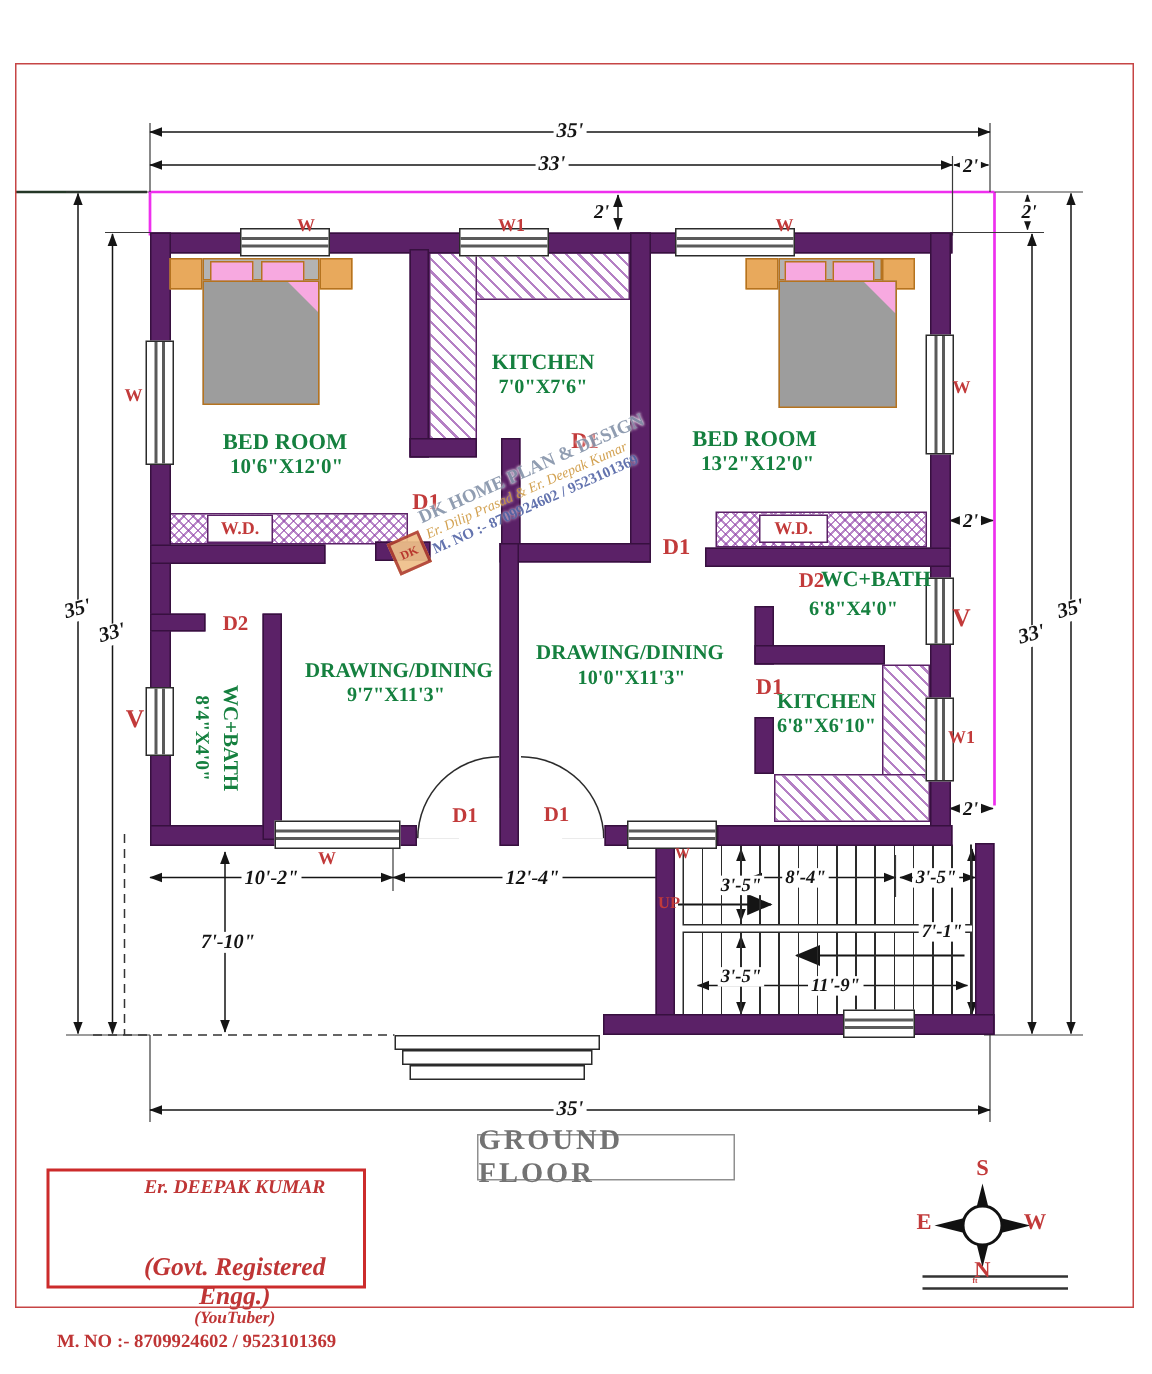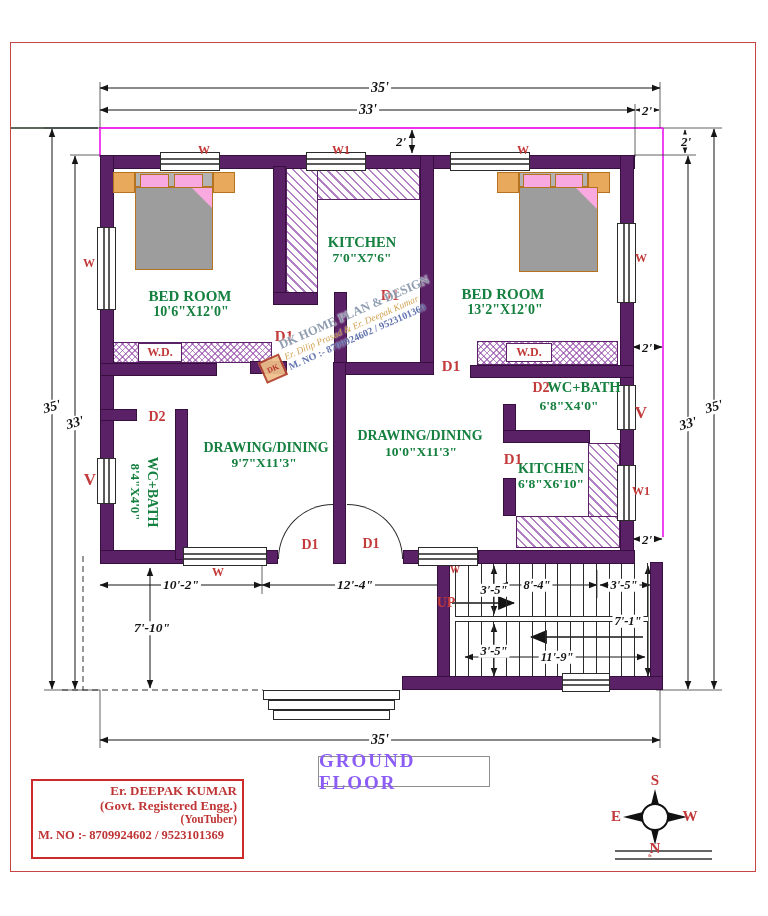--- a/index.html
+++ b/index.html
@@ -26,24 +26,24 @@
   .vtext{writing-mode:vertical-rl;}
   .treads{position:absolute;background-image:repeating-linear-gradient(90deg,#2a2a2a 0 1px,transparent 1px 12.8px);}
   .tdiv{position:absolute;background:#fff;border-top:1.2px solid #2a2a2a;border-bottom:1.2px solid #2a2a2a;box-sizing:border-box;}
   .step{position:absolute;background:#fff;border:1.2px solid #2a2a2a;box-sizing:border-box;}
   .arcL{position:absolute;border-top:1.4px solid #2a2a2a;border-left:1.4px solid #2a2a2a;border-top-left-radius:100% 100%;box-sizing:border-box;}
   .arcR{position:absolute;border-top:1.4px solid #2a2a2a;border-right:1.4px solid #2a2a2a;border-top-right-radius:100% 100%;box-sizing:border-box;}
   .bfrm{position:absolute;box-sizing:border-box;border:1.5px solid #b5731f;}
   .wdbox{position:absolute;background:#fff;border:1px solid #5b2167;box-sizing:border-box;}
   .pageborder{position:absolute;left:10px;top:42px;width:746px;height:830px;border:1.6px solid #c64545;pointer-events:none;box-sizing:border-box;}
   .titlebox{position:absolute;left:318px;top:756px;width:172px;height:31px;border:1.6px solid #8f8f8f;
-            display:flex;align-items:center;justify-content:center;color:#8b5cf6;font-weight:bold;font-size:19px;letter-spacing:2px;box-sizing:border-box;}
+            display:flex;align-items:center;justify-content:center;color:#737373;font-weight:bold;font-size:19px;letter-spacing:2px;box-sizing:border-box;}
   .infobox{position:absolute;left:31px;top:779px;width:213px;height:80px;border:2.4px solid #cc2b2b;
            color:#bf3535;font-weight:bold;box-sizing:border-box;padding:3px 5px 0 5px;line-height:1.12;}
-  .infobox .c{text-align:right;}
+  .infobox .c{text-align:center;font-style:italic;}
   .wm{position:absolute;left:252px;top:350px;width:215px;transform:rotate(-24deg);transform-origin:left top;opacity:.92;}
   .wm .row{display:flex;align-items:flex-start;gap:4px;}
   .wmlogo{width:19px;height:19px;border:2px solid #b04030;color:#c03a2a;font-size:8px;font-weight:bold;
           display:flex;align-items:center;justify-content:center;background:#efc089;margin-top:14px;flex:0 0 auto;}
   .wmbrand{color:#8795ab;font-size:12.5px;font-weight:bold;text-shadow:0 0 2px #fff,0 0 2px #fff;}
   .wmauthors{color:#cf9a43;font-size:9.5px;font-style:italic;text-shadow:0 0 2px #fff;}
   .wmmobile{color:#5668a8;font-size:10px;font-weight:bold;text-shadow:0 0 2px #fff;}
 </style>
 </head>
 <body>
@@ -239,21 +239,21 @@
   <span class="lbl r" style="left:218px;top:572px;font-size:12px;">W</span>
   <span class="lbl r" style="left:455px;top:570px;font-size:10px;">W</span>
   <span class="lbl r" style="left:390px;top:295px;font-size:15px;">D1</span>
   <span class="lbl r" style="left:284px;top:336px;font-size:15px;">D1</span>
   <span class="lbl r" style="left:451px;top:366px;font-size:15px;">D1</span>
   <span class="lbl r" style="left:513px;top:459px;font-size:15px;">D1</span>
   <span class="lbl r" style="left:310px;top:545px;font-size:14px;">D1</span>
   <span class="lbl r" style="left:371px;top:544px;font-size:14px;">D1</span>
   <span class="lbl r" style="left:157px;top:417px;font-size:14px;">D2</span>
   <span class="lbl r" style="left:541px;top:388px;font-size:14px;">D2</span>
-  <span class="lbl r" style="left:446px;top:603px;font-size:14px;">UP</span>
+  <span class="lbl r" style="left:446px;top:603px;font-size:11px;">UP</span>
   <span class="lbl r" style="left:160px;top:352px;font-size:12px;">W.D.</span>
   <span class="lbl r" style="left:529px;top:352px;font-size:12px;">W.D.</span>
 
   <span class="lbl dim" style="left:380px;top:88px;font-size:14px;">35'</span>
   <span class="lbl dim" style="left:368px;top:110px;font-size:14px;">33'</span>
   <span class="lbl dim" style="left:647px;top:110px;font-size:13px;">2'</span>
   <span class="lbl dim" style="left:401px;top:141px;font-size:13px;">2'</span>
   <span class="lbl dim" style="left:686px;top:141px;font-size:13px;">2'</span>
   <span class="lbl dim rot" style="left:52px;top:407px;font-size:14px;">35'</span>
   <span class="lbl dim rot" style="left:75px;top:423px;font-size:14px;">33'</span>
@@ -280,21 +280,21 @@
         <div class="wmauthors">Er. Dilip Prasad &amp; Er. Deepak Kumar</div>
         <div class="wmmobile">M. NO :- 8709924602 / 9523101369</div>
       </div>
     </div>
   </div>
 
   <div class="titlebox">GROUND FLOOR</div>
 
   <div class="infobox">
     <div class="c" style="font-size:13px;padding-left:38px;">Er. DEEPAK KUMAR</div>
-    <div class="c" style="font-size:13px;padding-left:38px;">(Govt. Registered Engg.)</div>
+    <div class="c" style="font-size:17px;padding-left:38px;margin-top:36px;">(Govt. Registered Engg.)</div>
     <div class="c" style="font-size:11.5px;padding-left:38px;">(YouTuber)</div>
     <div style="font-size:12.5px;margin-top:2px;">M. NO :- 8709924602 / 9523101369</div>
   </div>
 
   <span class="lbl r" style="left:655px;top:780px;font-size:15px;">S</span>
   <span class="lbl r" style="left:616px;top:816px;font-size:15px;">E</span>
   <span class="lbl r" style="left:690px;top:816px;font-size:15px;">W</span>
   <span class="lbl r" style="left:655px;top:848px;font-size:15px;">N</span>
   <span class="lbl r" style="left:650px;top:855px;font-size:5px;">ft</span>
 

